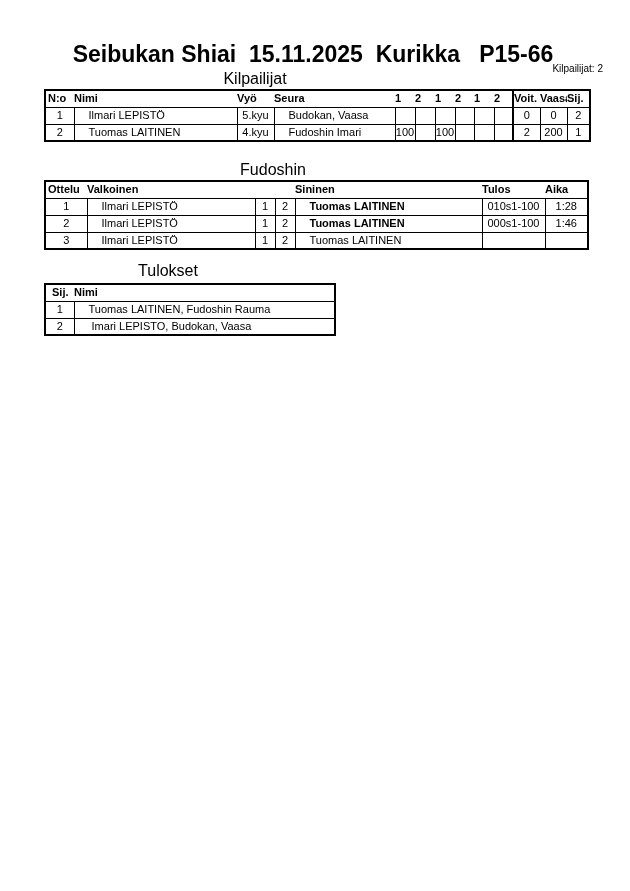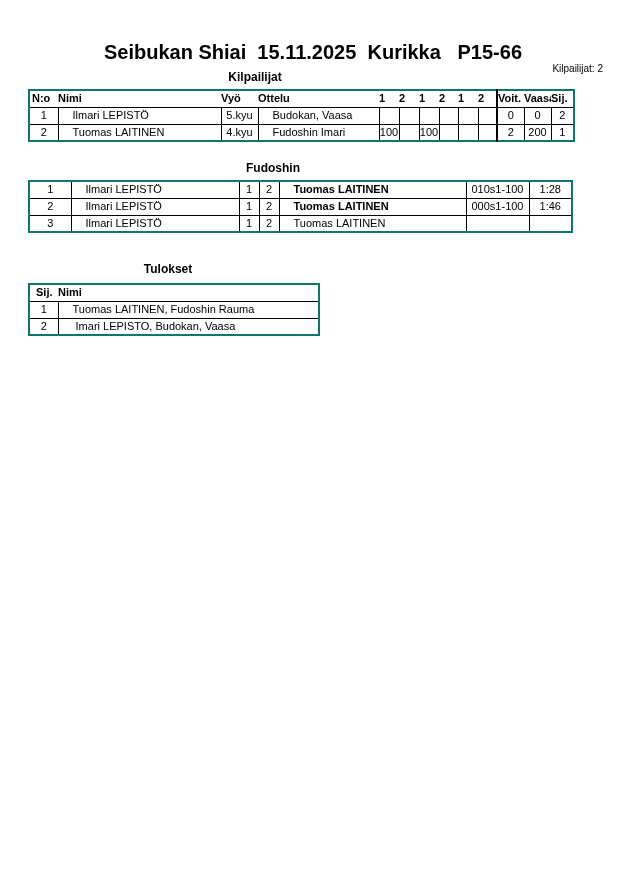--- a/index.html
+++ b/index.html
@@ -2,31 +2,31 @@
 <html><head>
 <meta charset="utf-8">
 <style>
   html,body{margin:0;padding:0;background:#fff;}
   .page{
     position:relative;width:630px;height:891px;background:#ffffff;
     font-family:"Liberation Sans",sans-serif;color:#000;overflow:hidden;
   }
   .doc-title{
     position:absolute;top:41px;left:313px;transform:translateX(-50%);
-    font-size:20px;font-weight:bold;white-space:pre;letter-spacing:0px;
+    font-size:23px;font-weight:bold;white-space:pre;letter-spacing:0px;
   }
-  .sec-title{position:absolute;font-size:12px;font-weight:bold;transform:translateX(-50%);white-space:pre;}
+  .sec-title{position:absolute;font-size:16px;font-weight:normal;transform:translateX(-50%);white-space:pre;}
   .sec-kilpailijat{top:70px;left:255px;}
   .sec-ottelut{top:161px;left:273px;}
   .sec-tulokset{top:262px;left:168px;}
   .count-note{position:absolute;top:63px;right:27px;font-size:10px;white-space:pre;}
 
   table{
     position:absolute;border-collapse:collapse;table-layout:fixed;
-    border:2px solid #0f766e;background:#fff;
+    border:2px solid #000000;background:#fff;margin-left:16px;
   }
   #tbl-kilpailijat{left:28px;top:89px;width:545px;}
   #tbl-ottelut{left:28px;top:180px;width:543px;}
   #tbl-tulokset{left:28px;top:283px;width:290px;}
 
   tr{height:17px;}
   th,td{
     font-size:11px;line-height:13px;padding:0;margin:0;
     overflow:hidden;white-space:pre;vertical-align:middle;
   }
@@ -62,21 +62,21 @@
         <col style="width:19px">
       <col style="width:27px">
         <col style="width:27px">
         <col style="width:23px">
     </colgroup>
     <tbody>
         <tr>
       <th class="hl">N:o</th>
       <th>Nimi</th>
       <th>Vyö</th>
-      <th>Ottelu</th>
+      <th>Seura</th>
       <th>1</th>
       <th>2</th>
       <th>1</th>
       <th>2</th>
       <th>1</th>
       <th>2</th>
       <th class="thick-l">Voit.</th>
       <th>Vaasa.</th>
       <th>Sij.</th>
     </tr>
@@ -119,20 +119,29 @@
     <colgroup>
       <col style="width:42px">
         <col style="width:168px">
         <col style="width:20px">
         <col style="width:20px">
       <col style="width:187px">
         <col style="width:63px">
         <col style="width:43px">
     </colgroup>
     <tbody>
+        <tr>
+      <th class="hl">Ottelu</th>
+      <th>Valkoinen</th>
+      <th></th>
+      <th></th>
+      <th>Sininen</th>
+      <th>Tulos</th>
+      <th>Aika</th>
+    </tr>
     <tr>
       <td>1</td>
       <td class="al">Ilmari LEPISTÖ</td>
       <td>1</td>
       <td>2</td>
       <td class="al bold">Tuomas LAITINEN</td>
       <td>010s1-100</td>
       <td>1:28</td>
     </tr>
     <tr>

